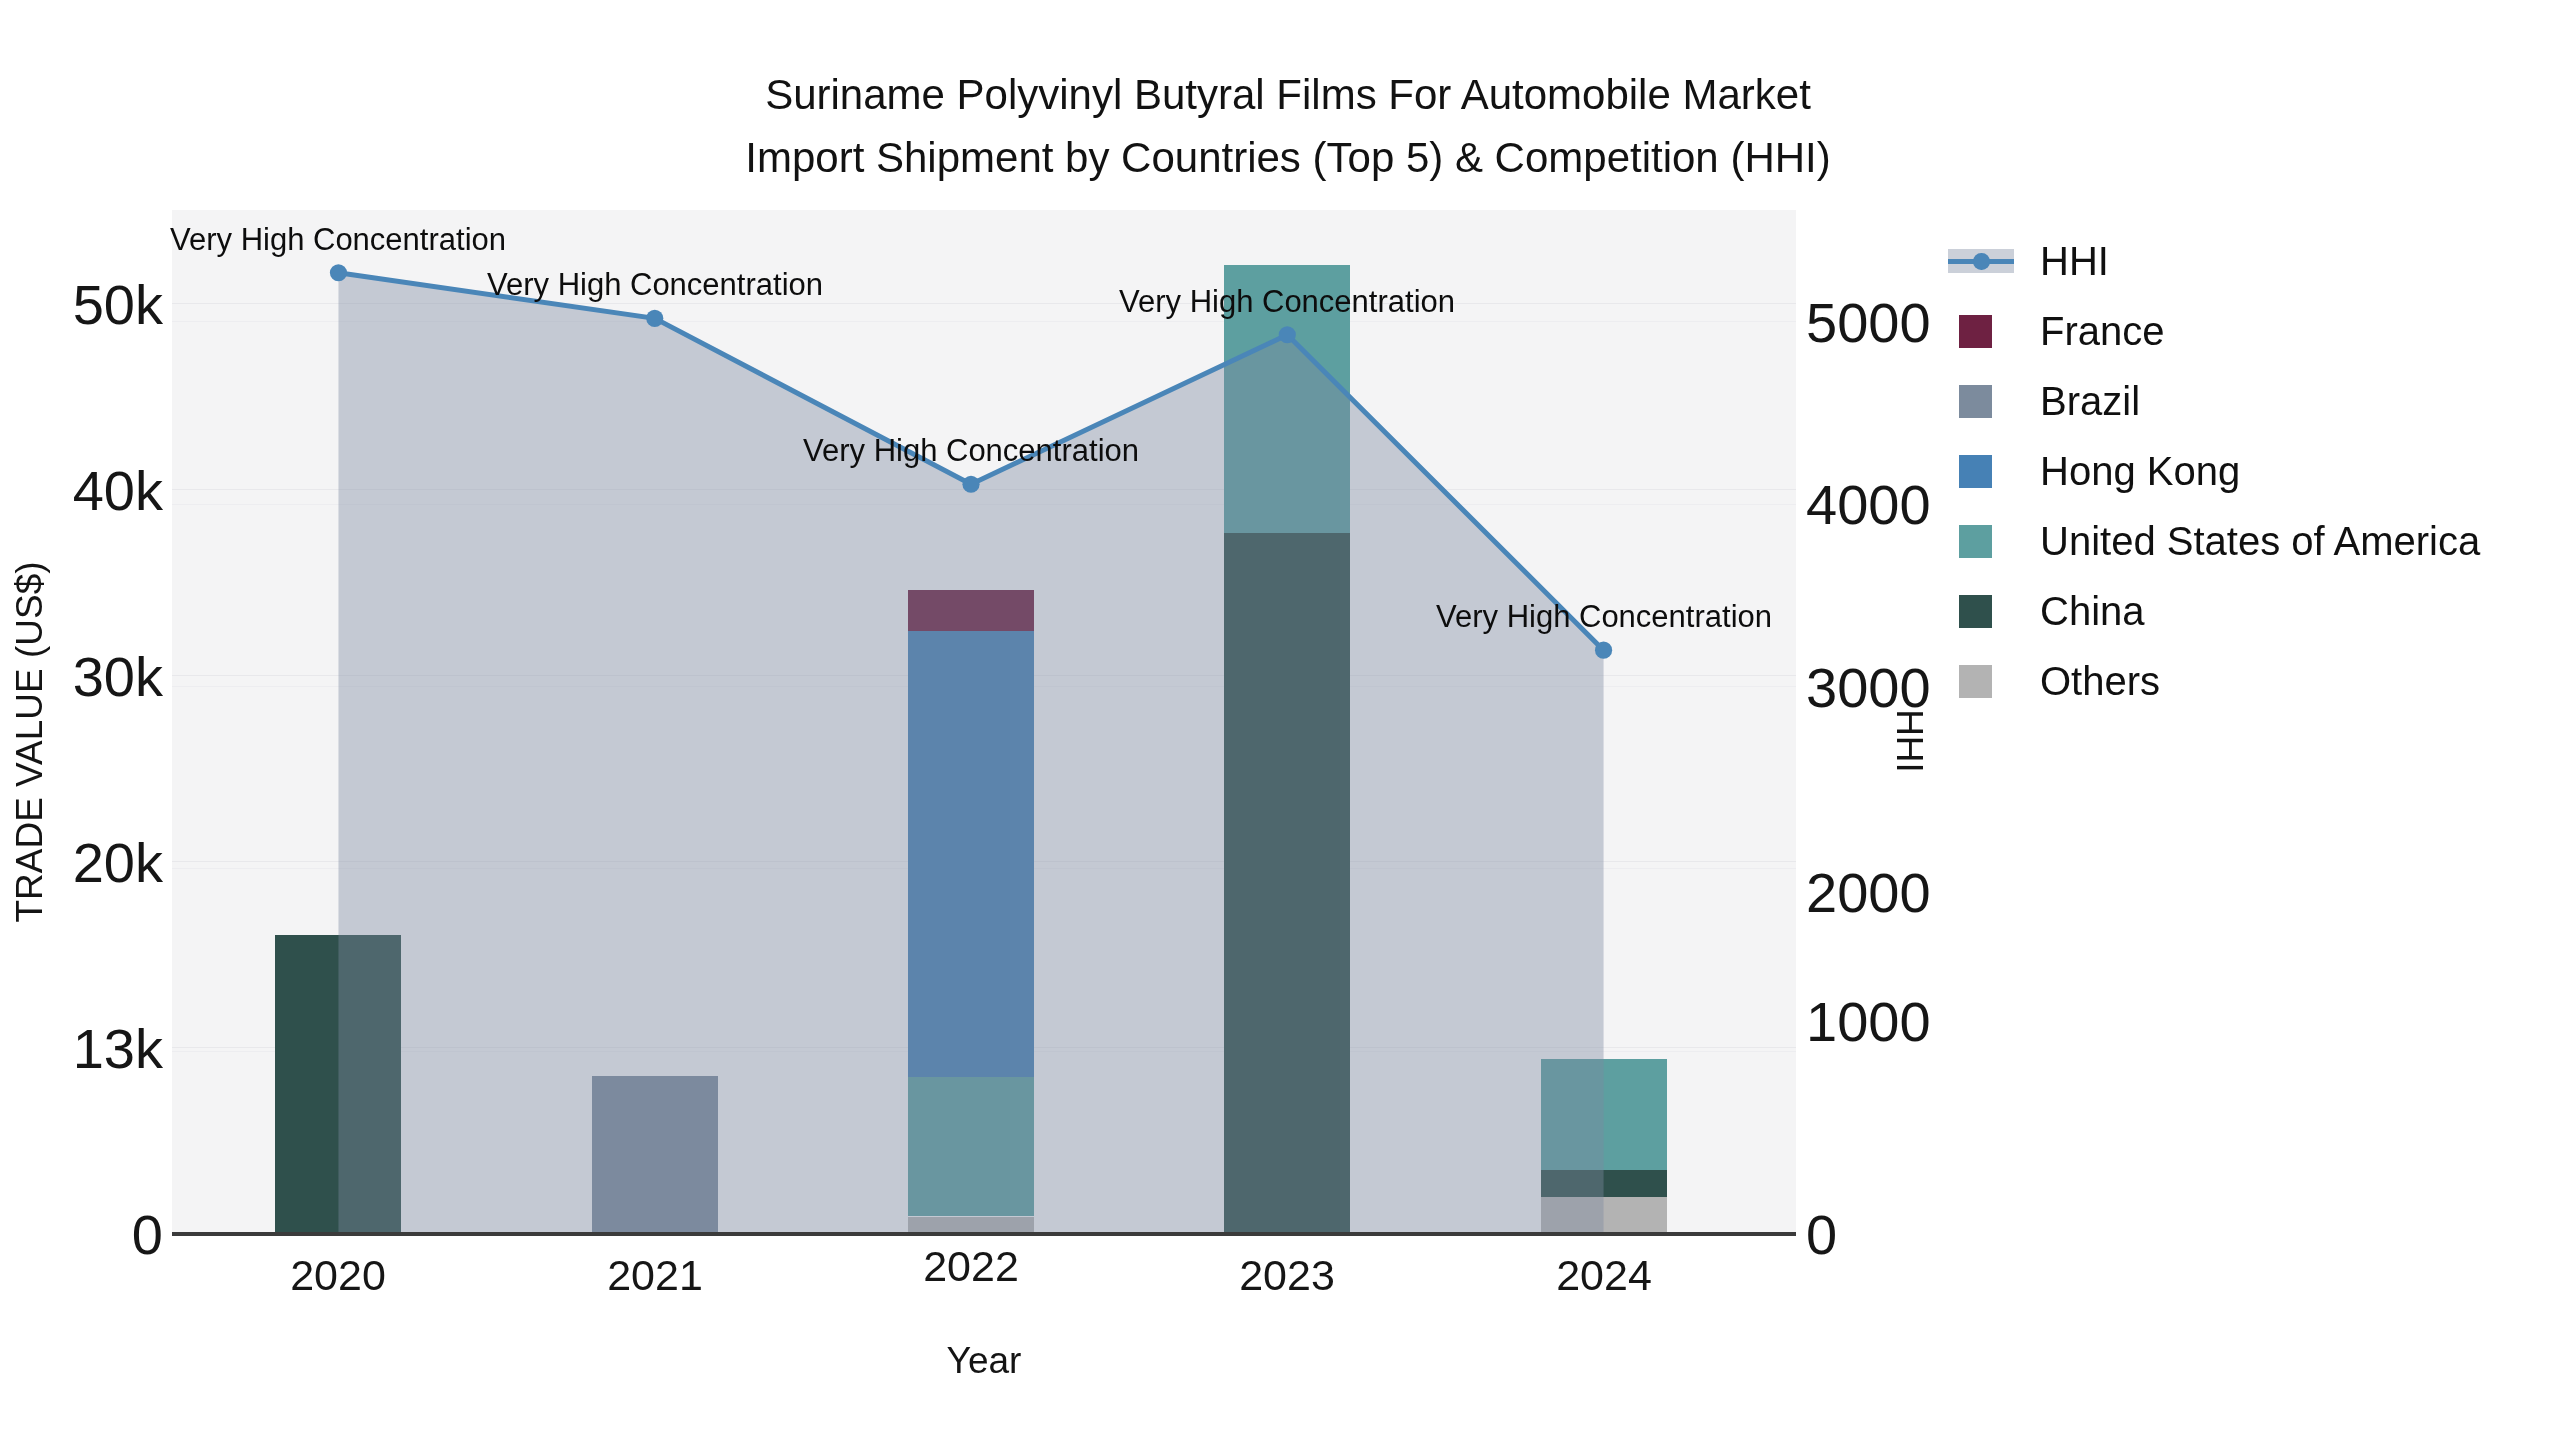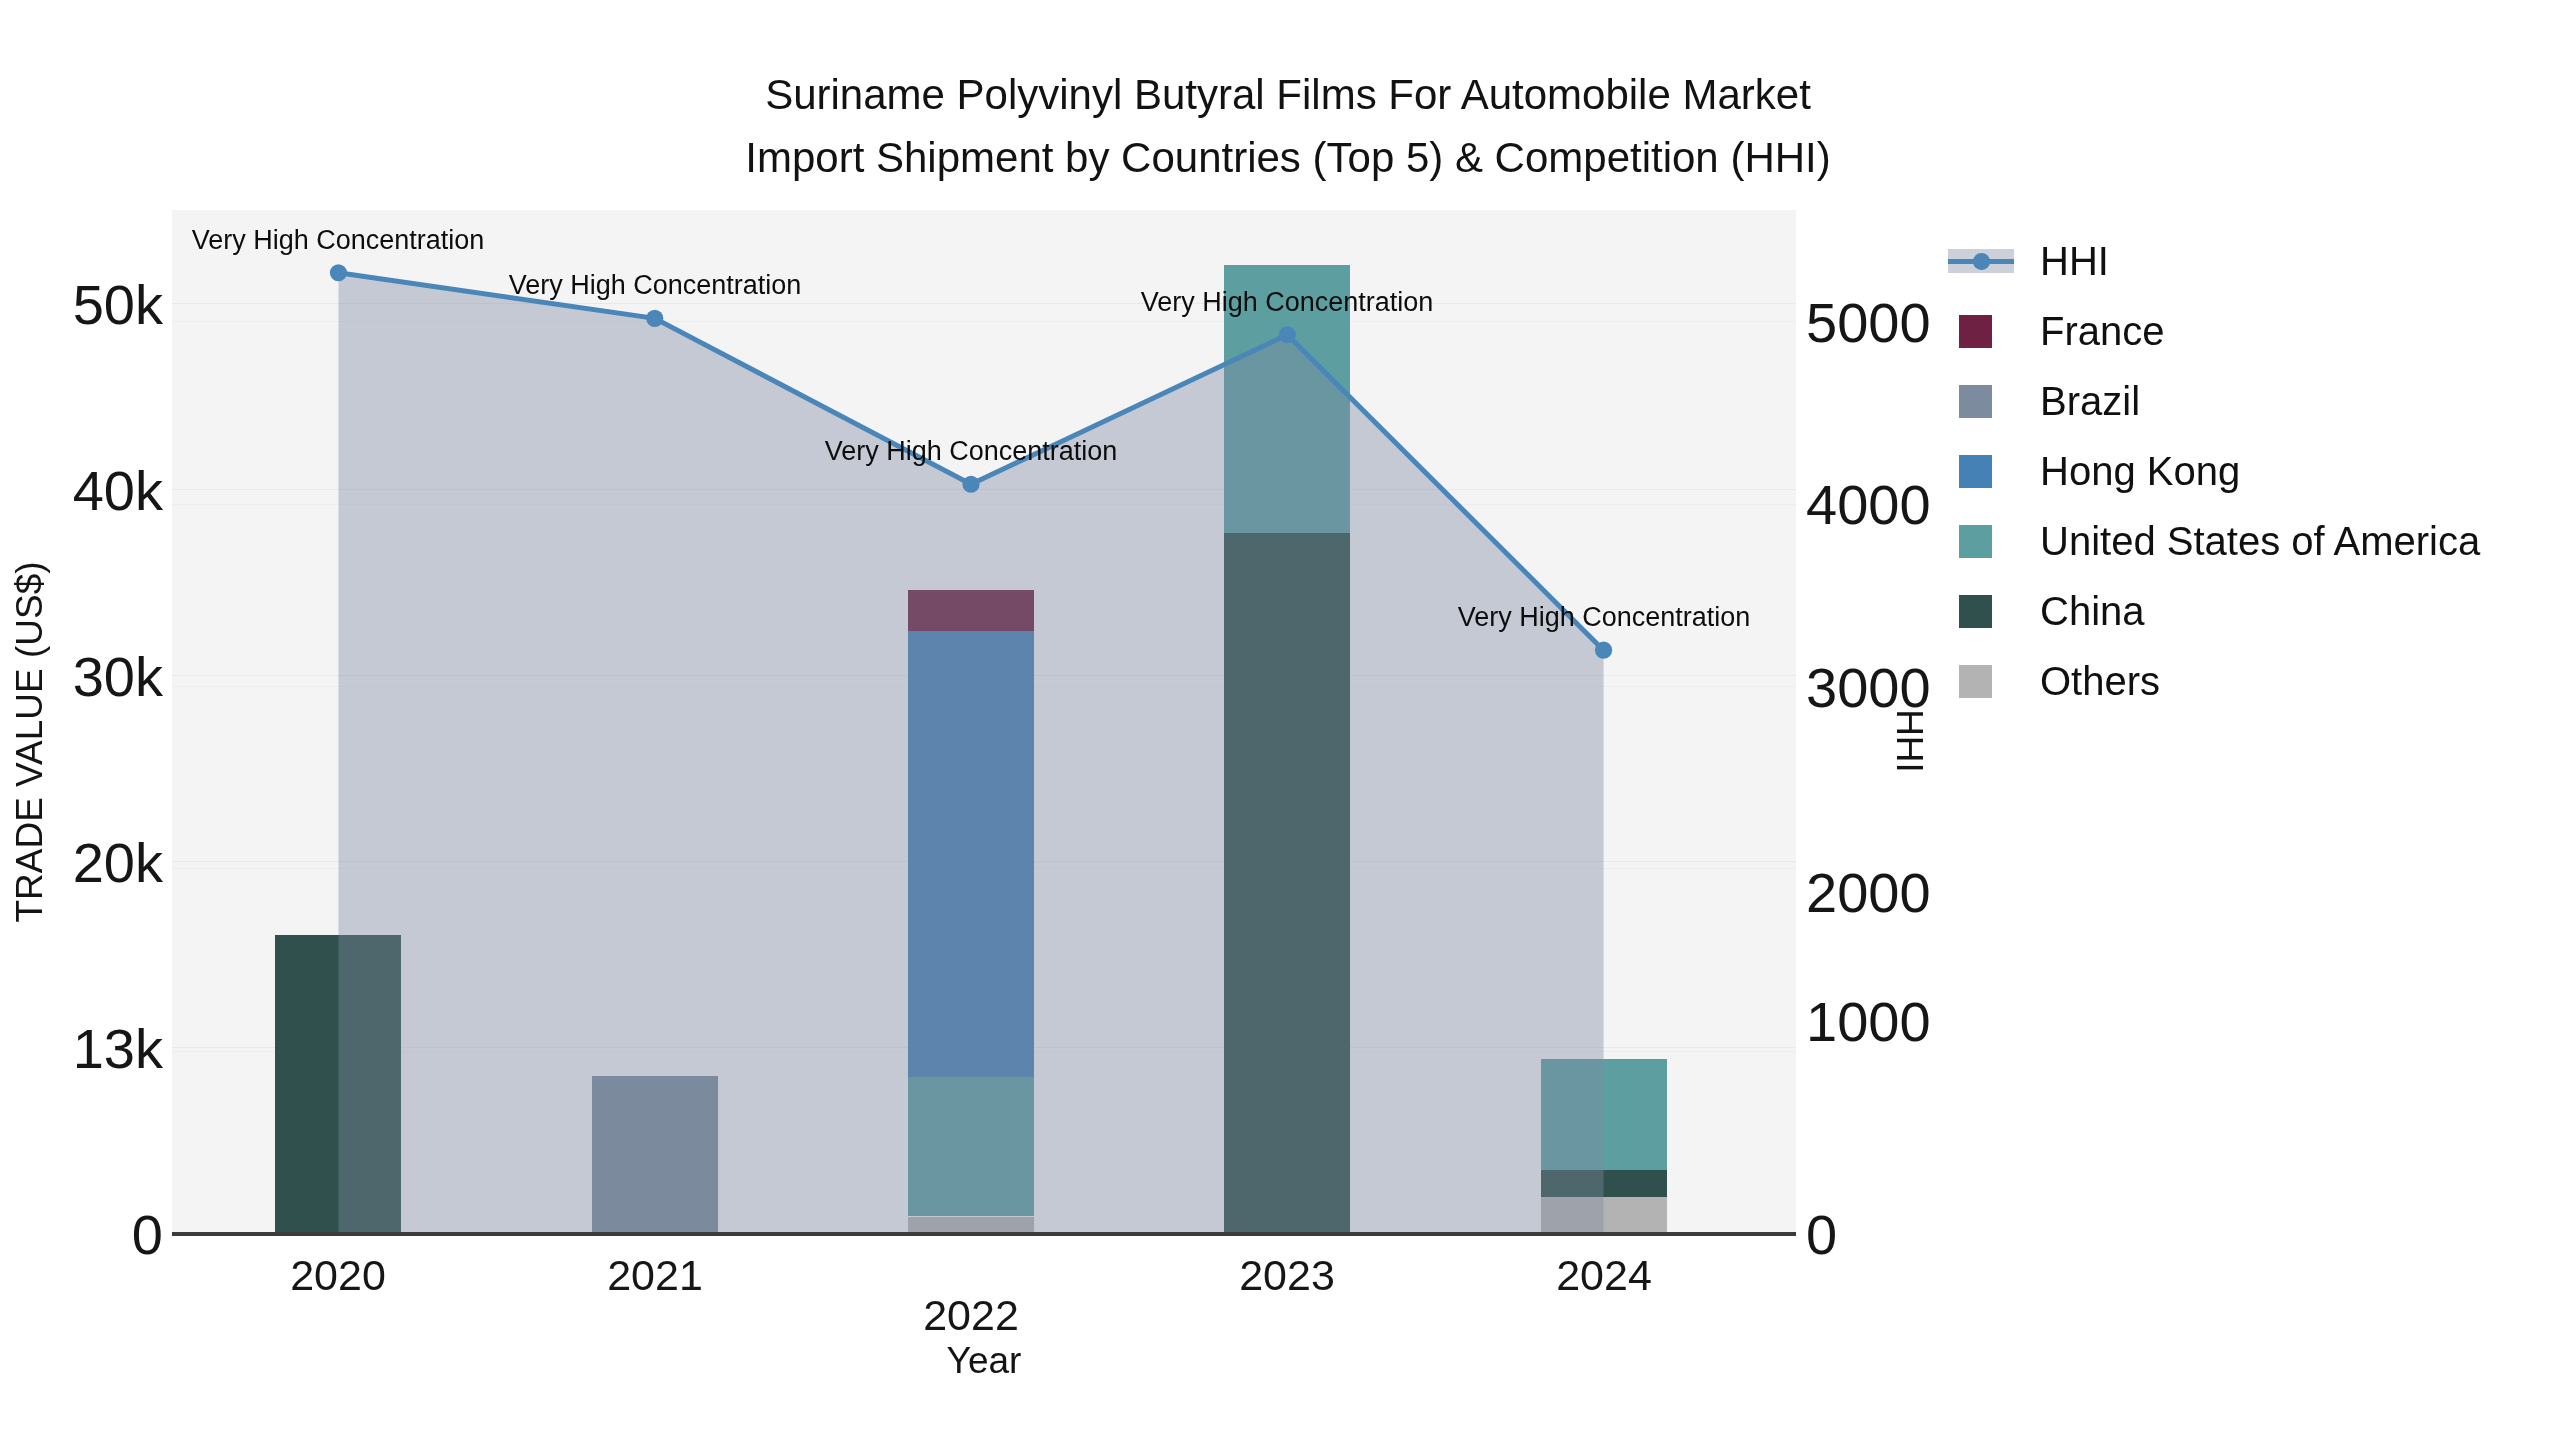--- a/index.html
+++ b/index.html
@@ -6,21 +6,21 @@
   #figure{position:relative;width:2576px;height:1449px;background:#ffffff;
           font-family:"Liberation Sans", sans-serif;color:#111;overflow:hidden;}
   #title{position:absolute;left:0;top:63px;width:2576px;text-align:center;
          font-size:42px;line-height:63px;color:#121212;}
   #plot-bg{position:absolute;background:#f4f4f5;}
   .gridline{position:absolute;height:1.4px;}
   .grid-left{background:#e8e8eb;}
   .grid-right{background:#ededf0;}
   .bar-seg{position:absolute;}
   #overlay-svg{position:absolute;left:0;top:0;}
-  .annotation{position:absolute;transform:translate(-50%,-50%);font-size:27px;
+  .annotation{position:absolute;transform:translate(-50%,-50%);font-size:31px;
               color:#0d0d0d;white-space:nowrap;}
   .tick{position:absolute;font-size:56px;color:#161616;white-space:nowrap;}
   .tick-x{transform:translate(-50%,0);font-size:43px;}
   .tick-yl{transform:translate(-100%,-50%);}
   .tick-yr{transform:translate(0,-50%);}
   #ylabel-left{position:absolute;transform:translate(-50%,-50%) rotate(-90deg);
                font-size:37px;white-space:nowrap;color:#141414;}
   #ylabel-right{position:absolute;transform:translate(-50%,-50%) rotate(90deg);
                 font-size:37px;white-space:nowrap;color:#141414;}
   #xlabel{position:absolute;transform:translate(-50%,-50%);font-size:37px;color:#141414;}
@@ -82,21 +82,21 @@
   <div id="annotation-layer">
       <div class="annotation" style="left: 338px; top: 240px;">Very High Concentration</div>
       <div class="annotation" style="left: 655px; top: 285px;">Very High Concentration</div>
       <div class="annotation" style="left: 971px; top: 451px;">Very High Concentration</div>
       <div class="annotation" style="left: 1287px; top: 302px;">Very High Concentration</div>
       <div class="annotation" style="left: 1604px; top: 617px;">Very High Concentration</div>
     </div>
   <div id="tick-layer">
       <div class="tick tick-x" style="left: 338px; top: 1251px;">2020</div>
       <div class="tick tick-x" style="left: 655px; top: 1251px;">2021</div>
-      <div class="tick tick-x" style="left: 971px; top: 1291px;">2022</div>
+      <div class="tick tick-x" style="left: 971px; top: 1242px;">2022</div>
       <div class="tick tick-x" style="left: 1287px; top: 1251px;">2023</div>
       <div class="tick tick-x" style="left: 1604px; top: 1251px;">2024</div>
       <div class="tick tick-yl" style="left: 163px; top: 1234px;">0</div>
       <div class="tick tick-yl" style="left: 163px; top: 1048px;">13k</div>
       <div class="tick tick-yl" style="left: 163px; top: 862px;">20k</div>
       <div class="tick tick-yl" style="left: 163px; top: 676px;">30k</div>
       <div class="tick tick-yl" style="left: 163px; top: 490px;">40k</div>
       <div class="tick tick-yl" style="left: 163px; top: 304px;">50k</div>
       <div class="tick tick-yr" style="left: 1806px; top: 1234px;">0</div>
       <div class="tick tick-yr" style="left: 1806px; top: 1021px;">1000</div>

